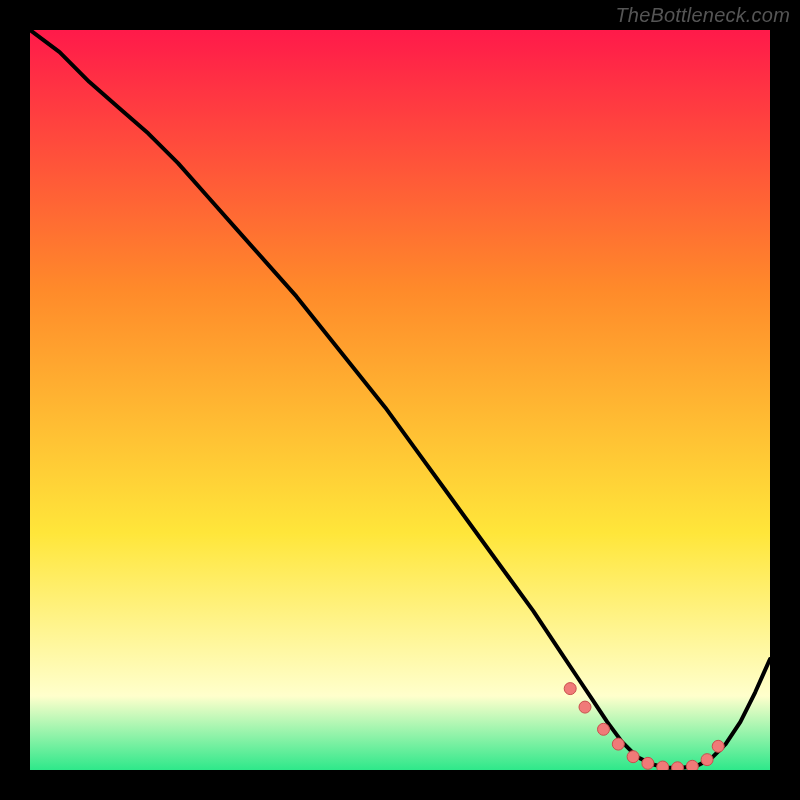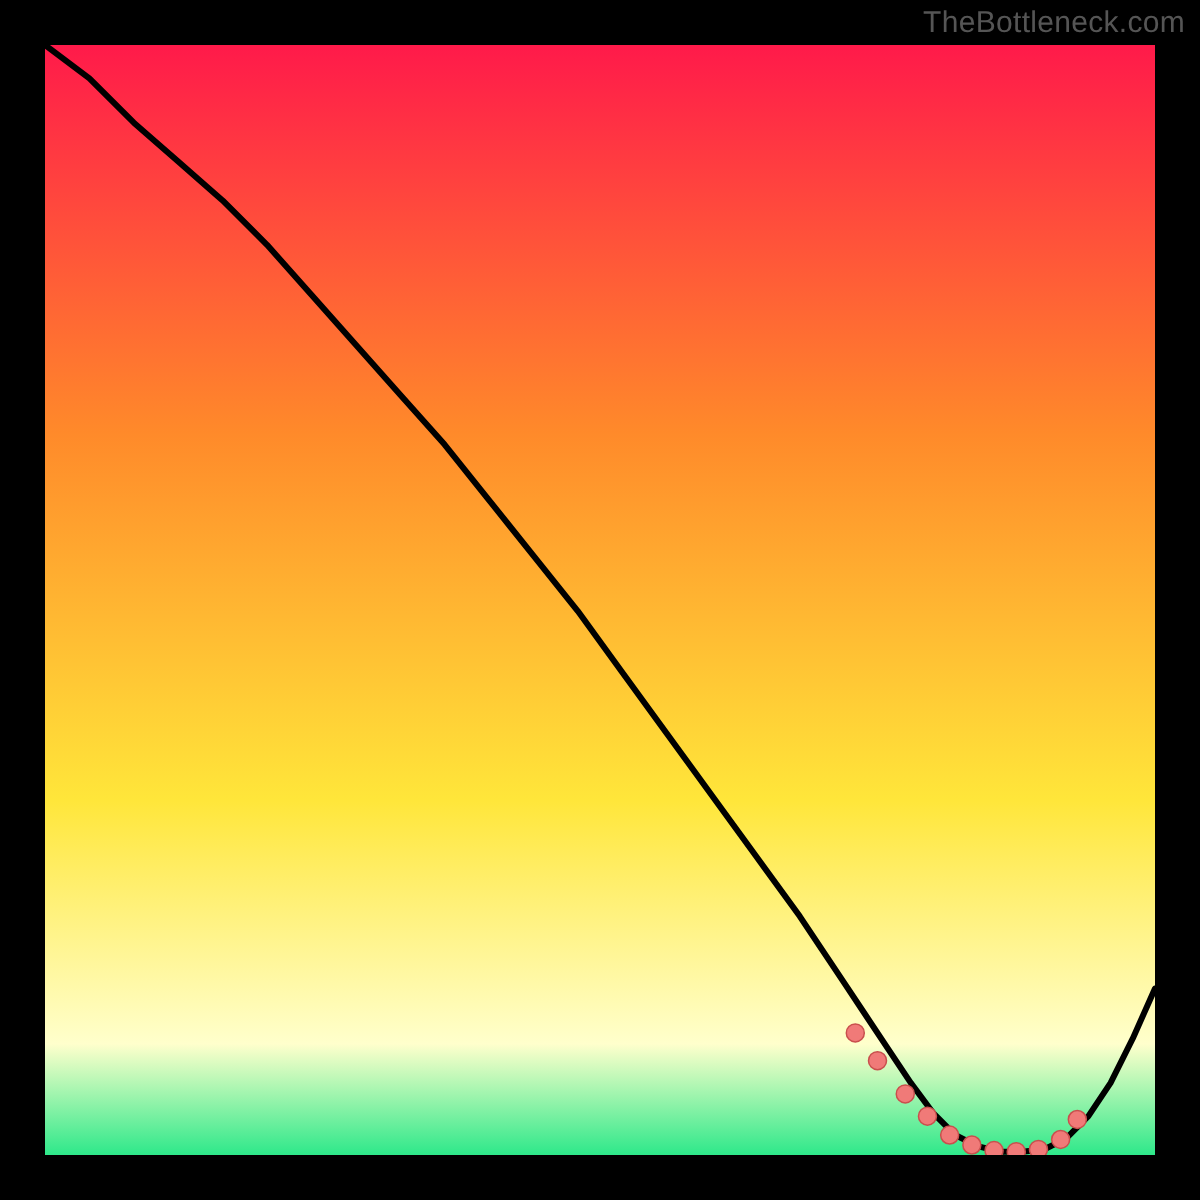--- a/index.html
+++ b/index.html
@@ -21,20 +21,21 @@
   }
   .watermark {
     position: absolute;
     top: 4px;
     right: 10px;
     color: #555;
     font-size: 20px;
     font-weight: 500;
     letter-spacing: 0.2px;
     z-index: 20;
+    font-style: italic;
   }
   .plot-area {
     position: absolute;
     left: 30px;
     top: 30px;
     width: 740px;
     height: 740px;
   }
   svg {
     position: absolute;

